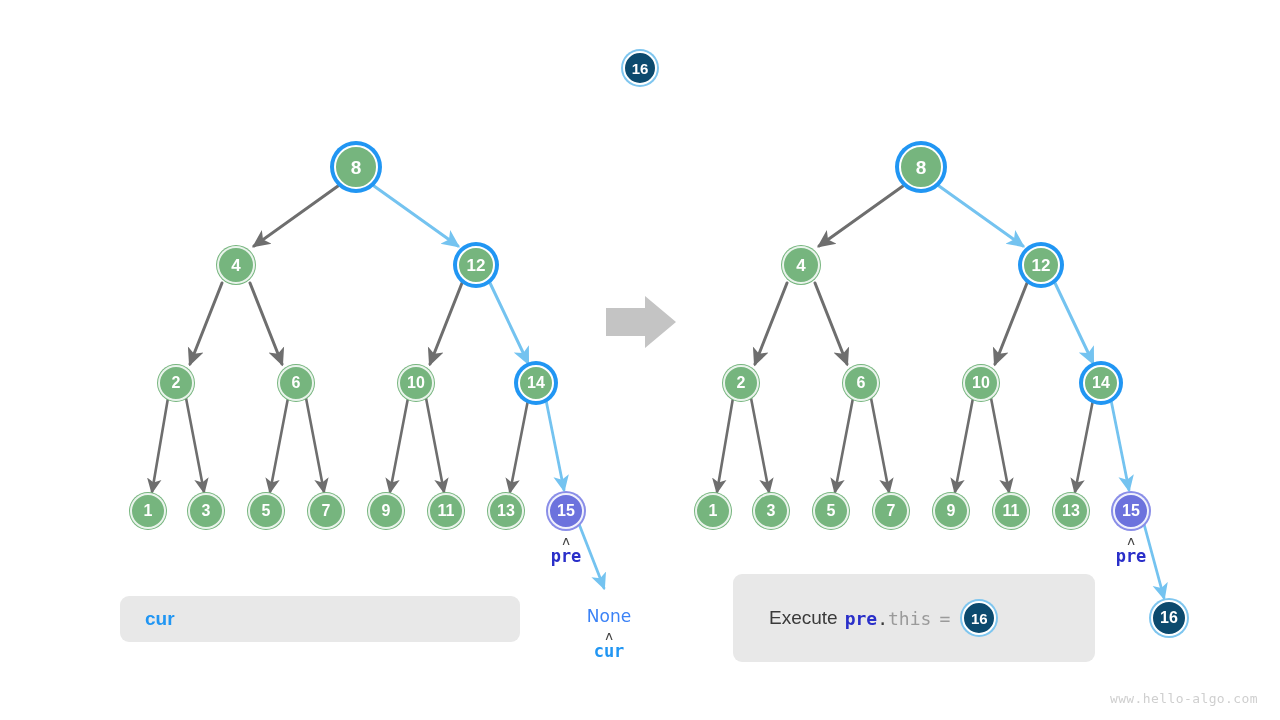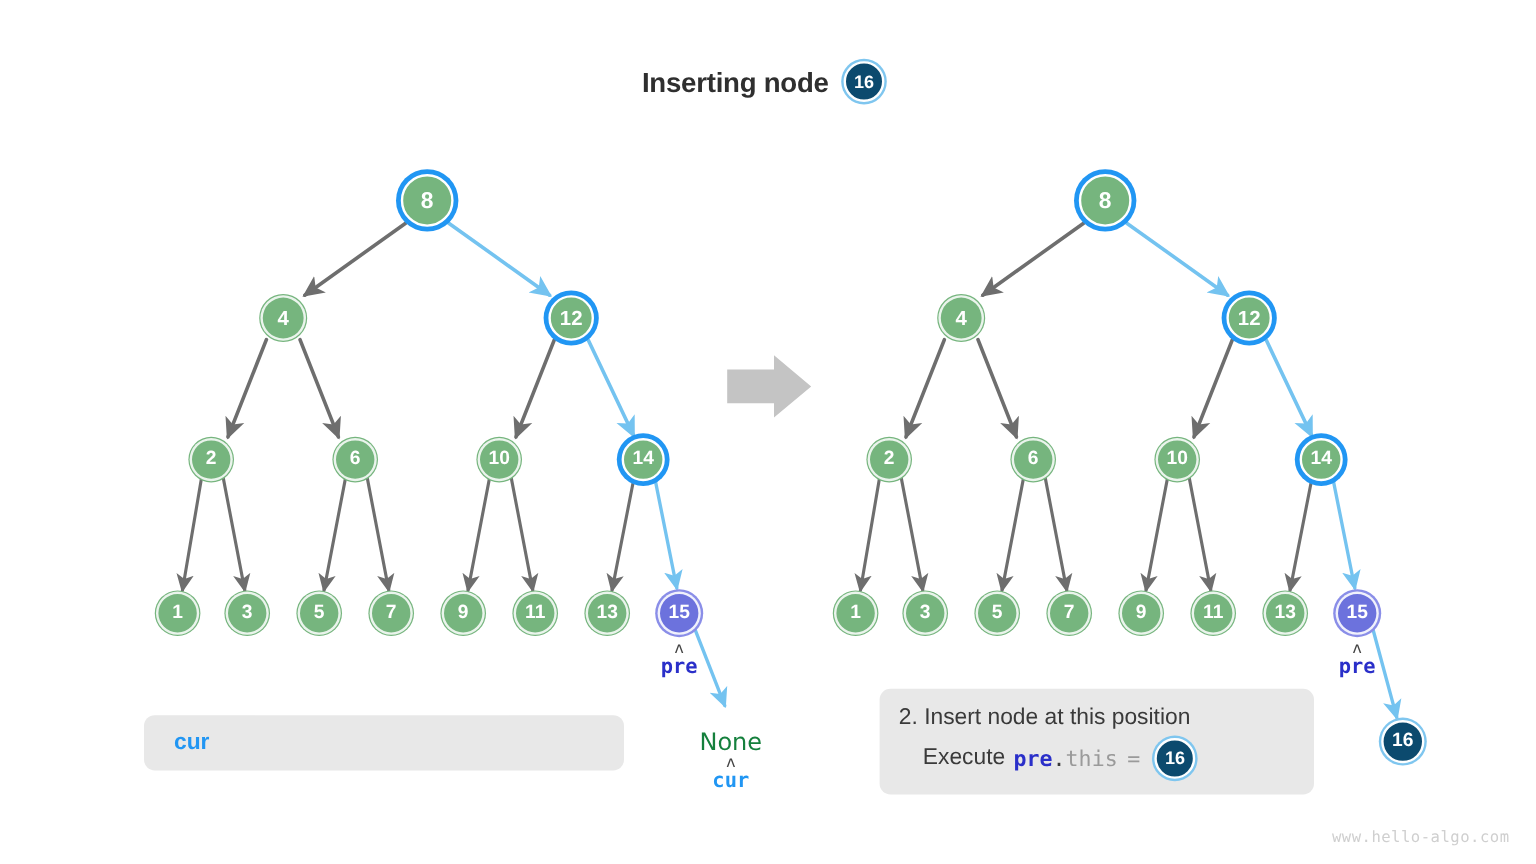--- a/index.html
+++ b/index.html
@@ -117,22 +117,22 @@
     font-size: 17px;
     font-weight: bold;
     line-height: 20px;
   }
   .ptr .lbl.pre { color: #2a2fc9; }
   .ptr .lbl.cur { color: #2196f3; }
   .none-lbl {
     position: absolute;
     transform: translateX(-50%);
     font-family: "DejaVu Sans", sans-serif;
-    font-size: 20px;
-    color: #15803d;
+    font-size: 17px;
+    color: #3b82f6;
     white-space: nowrap;
   }
   
   .caption {
     position: absolute;
     background: #e8e8e8;
     border-radius: 9px;
     box-sizing: border-box;
     display: flex;
     flex-direction: column;
@@ -231,21 +231,20 @@
 
       <path d="M1144,524 L1164,598" stroke="#74c3f0" stroke-width="2.8" marker-end="url(#ah-blue)"></path>
     </g>
 
     <g>
       <path d="M606,308 L645,308 L645,296 L676,322 L645,348 L645,336 L606,336 Z" fill="#c4c4c4"></path>
     </g>
   </svg>
 
   <div class="title-row">
-    <span class="title-txt">Inserting node</span>
     <span class="title-badge">
       <span class="chip blue inline">16</span>
     </span>
   </div>
 
   <div>
     <div class="chip green-hl sz44" style="left:356px; top:167px;">8</div>
     <div class="chip green sz38" style="left:236px; top:265px;">4</div>
     <div class="chip green-hl sz38" style="left:476px; top:265px;">12</div>
     <div class="chip green sz36" style="left:176px; top:383px;">2</div>
@@ -296,23 +295,20 @@
     <div class="chip green sz36" style="left:1071px; top:511px;">13</div>
     <div class="chip purple sz36" style="left:1131px; top:511px;">15</div>
     <div class="chip blue sz36" style="left:1169px; top:618px;">16</div>
 
     <div class="ptr" style="left:1131px; top:536px;">
       <span class="caret">ʌ</span>
       <span class="lbl pre">pre</span>
     </div>
 
     <div class="caption" style="left:733px; top:574px; width:362px; height:88px; padding:0 16px;">
-      <div class="line" style="margin-bottom:6px;">
-        <span>2. Insert node at this position</span>
-      </div>
       <div class="line" style="padding-left:20px;">
         <span>Execute</span>
         <span class="kw-indigo" style="margin-left:7px;">pre</span>
         <span class="mono-dot">.</span>
         <span class="mono-gray">this</span>
         <span class="mono-gray" style="margin-left:8px;">=</span>
         <span class="chip blue inline" style="margin-left:12px;">16</span>
       </div>
     </div>
   </div>

